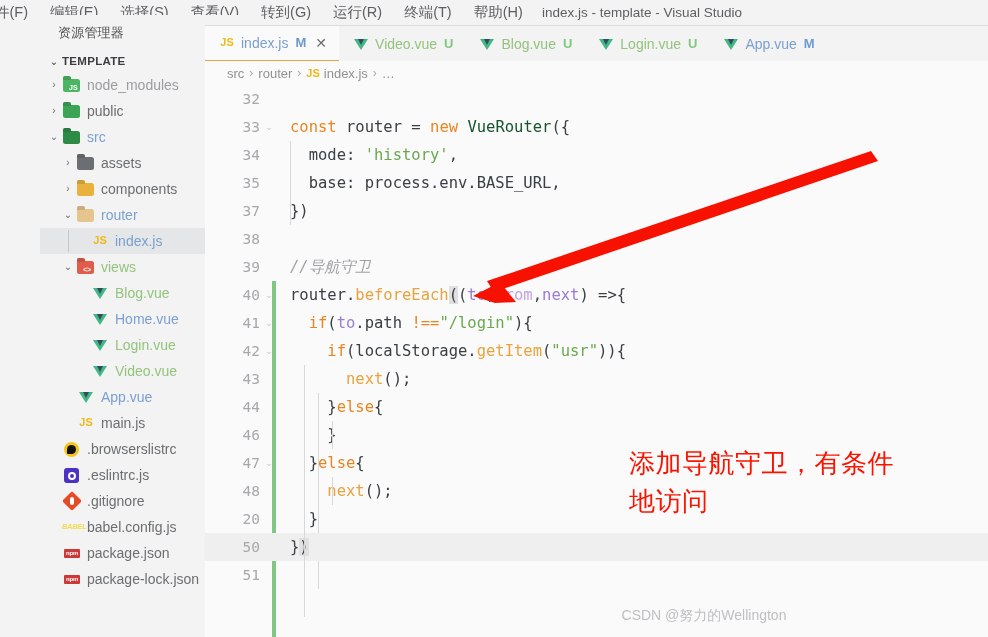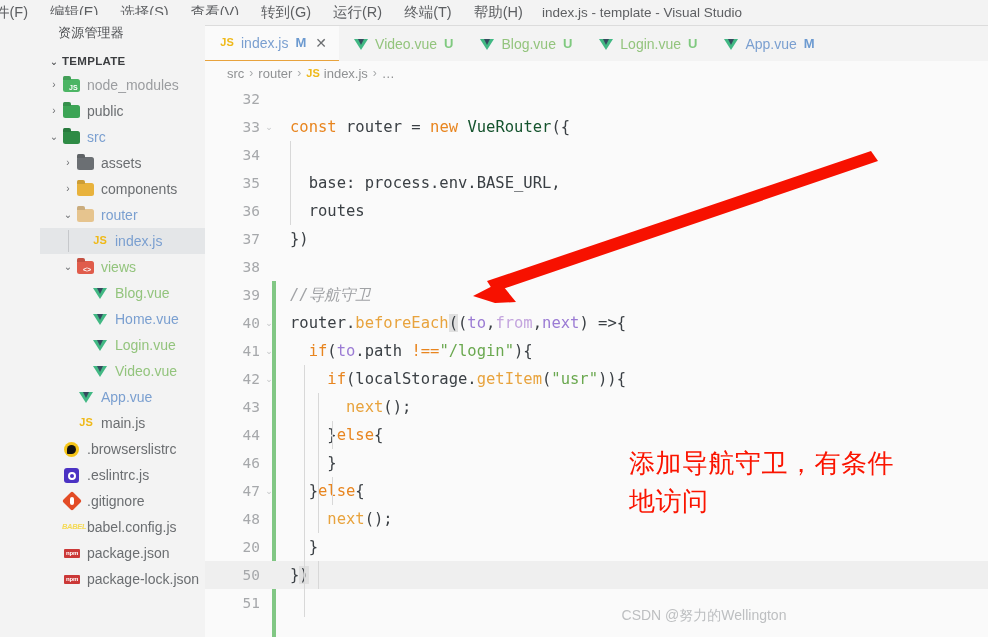--- a/index.html
+++ b/index.html
@@ -712,23 +712,22 @@
         <span class="bc-seg">index.js</span>
         <span class="bc-sep">›</span>
         <span class="bc-seg">…</span>
       </div>
 
     <div class="code-area">
       <div class="gitbar" id="gitbar" style="top: 196px; height: 364px;"></div>
       <div id="codelines">
           <div class="codeline"><span class="lnum">32</span><span class="ctext"></span></div>
           <div class="codeline"><span class="lnum">33</span><span class="fold">⌄</span><span class="ctext"><span class="k-const">const</span><span class="k-plain"> </span><span class="k-ident">router</span><span class="k-plain"> </span><span class="k-op">=</span><span class="k-plain"> </span><span class="k-const">new</span><span class="k-plain"> </span><span class="k-class">VueRouter</span><span class="k-plain">({</span></span></div>
-          <div class="codeline"><span class="lnum">34</span></div>
+          <div class="codeline"><span class="lnum">34</span><span class="ctext"><span class="k-plain">  mode</span><span class="k-plain">: </span><span class="k-str">'history'</span><span class="k-plain">,</span></span></div>
           <div class="codeline"><span class="lnum">35</span><span class="ctext"><span class="k-plain">  base</span><span class="k-plain">: </span><span class="k-plain">process</span><span class="k-op">.</span><span class="k-plain">env</span><span class="k-op">.</span><span class="k-plain">BASE_URL</span><span class="k-plain">,</span></span></div>
-          <div class="codeline"><span class="lnum">36</span><span class="ctext"><span class="k-plain">  routes</span></span></div>
           <div class="codeline"><span class="lnum">37</span><span class="ctext"><span class="k-plain">})</span></span></div>
           <div class="codeline"><span class="lnum">38</span><span class="ctext"></span></div>
           <div class="codeline"><span class="lnum">39</span><span class="ctext"><span class="k-cmt">//导航守卫</span></span></div>
           <div class="codeline"><span class="lnum">40</span><span class="fold">⌄</span><span class="ctext"><span class="k-plain">router</span><span class="k-op">.</span><span class="k-fn">beforeEach</span><span class="hl-brace k-plain">(</span><span class="k-plain">(</span><span class="k-param">to</span><span class="k-plain">,</span><span class="k-dim">from</span><span class="k-plain">,</span><span class="k-param">next</span><span class="k-plain">) </span><span class="k-op">=&gt;</span><span class="k-plain">{</span></span></div>
           <div class="codeline"><span class="lnum">41</span><span class="fold">⌄</span><span class="ctext"><span class="k-plain">  </span><span class="k-const">if</span><span class="k-plain">(</span><span class="k-param">to</span><span class="k-op">.</span><span class="k-plain">path</span><span class="k-plain"> </span><span class="k-const">!==</span><span class="k-str">"/login"</span><span class="k-plain">){</span></span></div>
           <div class="codeline"><span class="lnum">42</span><span class="fold">⌄</span><span class="ctext"><span class="k-plain">    </span><span class="k-const">if</span><span class="k-plain">(</span><span class="k-plain">localStorage</span><span class="k-op">.</span><span class="k-fn">getItem</span><span class="k-plain">(</span><span class="k-str">"usr"</span><span class="k-plain">)){</span></span></div>
           <div class="codeline"><span class="lnum">43</span><span class="ctext"><span class="k-plain">      </span><span class="k-fn">next</span><span class="k-plain">();</span></span></div>
           <div class="codeline"><span class="lnum">44</span><span class="ctext"><span class="k-plain">    }</span><span class="k-const">else</span><span class="k-plain">{</span></span></div>
           <div class="codeline"><span class="lnum">46</span><span class="ctext"><span class="k-plain">    }</span></span></div>
           <div class="codeline"><span class="lnum">47</span><span class="fold">⌄</span><span class="ctext"><span class="k-plain">  }</span><span class="k-const">else</span><span class="k-plain">{</span></span></div>

